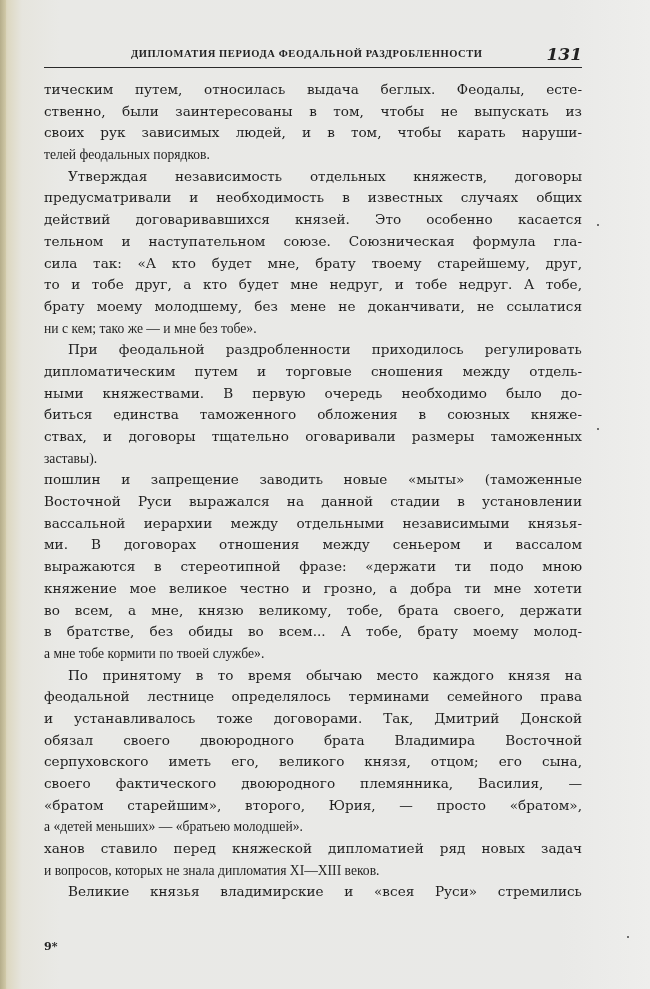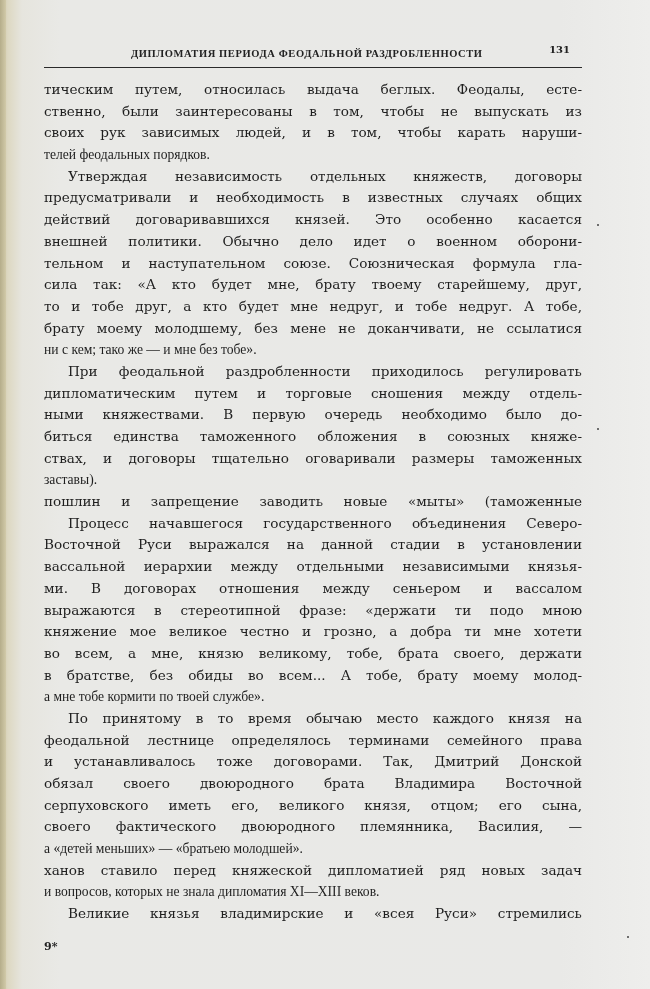--- a/index.html
+++ b/index.html
@@ -39,24 +39,25 @@
       left: 87px;
       top: 4px;
       font-family: Liberation Serif, serif;
       font-size: 10.5px;
       font-weight: bold;
       letter-spacing: 0.6px;
       color: #222;
     }
     .page-number {
       position: absolute;
-      right: 12px;
+      right: 0;
       top: 0;
       font-family: "DejaVu Serif", serif;
-      font-size: 10px;
+      font-style: italic;
+      font-size: 17px;
       font-weight: bold;
       color: #222;
     }
     .head-rule {
       position: absolute;
       left: 44px;
       top: 67px;
       width: 538px;
       height: 0;
       border-top: 1.5px solid #2a2a2a;
@@ -113,54 +114,53 @@
       <div>
         <span class="line">тическим путем, относилась выдача беглых. Феодалы, есте-</span>
         <span class="line">ственно, были заинтересованы в том, чтобы не выпускать из</span>
         <span class="line">своих рук зависимых людей, и в том, чтобы карать наруши-</span>
         <span class="line last">телей феодальных порядков.</span>
       </div>
       <div>
         <span class="line indent">Утверждая независимость отдельных княжеств, договоры</span>
         <span class="line">предусматривали и необходимость в известных случаях общих</span>
         <span class="line">действий договаривавшихся князей. Это особенно касается</span>
-        <span class="line">внешней политики. Обычно дело идет о военном оборони-</span>
         <span class="line">тельном и наступательном союзе. Союзническая формула гла-</span>
         <span class="line">сила так: «А кто будет мне, брату твоему старейшему, друг,</span>
         <span class="line">то и тобе друг, а кто будет мне недруг, и тобе недруг. А тобе,</span>
         <span class="line">брату моему молодшему, без мене не доканчивати, не ссылатися</span>
         <span class="line last">ни с кем; тако же — и мне без тобе».</span>
       </div>
       <div>
         <span class="line indent">При феодальной раздробленности приходилось регулировать</span>
         <span class="line">дипломатическим путем и торговые сношения между отдель-</span>
         <span class="line">ными княжествами. В первую очередь необходимо было до-</span>
         <span class="line">биться единства таможенного обложения в союзных княже-</span>
         <span class="line">ствах, и договоры тщательно оговаривали размеры таможенных</span>
         <span class="line last">заставы).</span>
         <span class="line">пошлин и запрещение заводить новые «мыты» (таможенные</span>
       </div>
       <div>
-        <span class="line indent">Процесс начавшегося государственного объединения Северо-</span>
         <span class="line">Восточной Руси выражался на данной стадии в установлении</span>
         <span class="line">вассальной иерархии между отдельными независимыми князья-</span>
         <span class="line">ми. В договорах отношения между сеньером и вассалом</span>
         <span class="line">выражаются в стереотипной фразе: «держати ти подо мною</span>
         <span class="line">княжение мое великое честно и грозно, а добра ти мне хотети</span>
         <span class="line">во всем, а мне, князю великому, тобе, брата своего, держати</span>
         <span class="line">в братстве, без обиды во всем... А тобе, брату моему молод-</span>
         <span class="line last">а мне тобе кормити по твоей службе».</span>
       </div>
       <div>
         <span class="line indent">По принятому в то время обычаю место каждого князя на</span>
         <span class="line">феодальной лестнице определялось терминами семейного права</span>
         <span class="line">и устанавливалось тоже договорами. Так, Дмитрий Донской</span>
         <span class="line">обязал своего двоюродного брата Владимира Восточной</span>
         <span class="line">серпуховского иметь его, великого князя, отцом; его сына,</span>
         <span class="line">своего фактического двоюродного племянника, Василия, —</span>
+        <span class="line">«братом старейшим», второго, Юрия, — просто «братом»,</span>
         <span class="line last">а «детей меньших» — «братьею молодшей».</span>
       </div>
       <div>
         <span class="line">ханов ставило перед княжеской дипломатией ряд новых задач</span>
         <span class="line last">и вопросов, которых не знала дипломатия XI—XIII веков.</span>
       </div>
       <div>
         <span class="line indent">Великие князья владимирские и «всея Руси» стремились</span>
       </div>
     </div>

